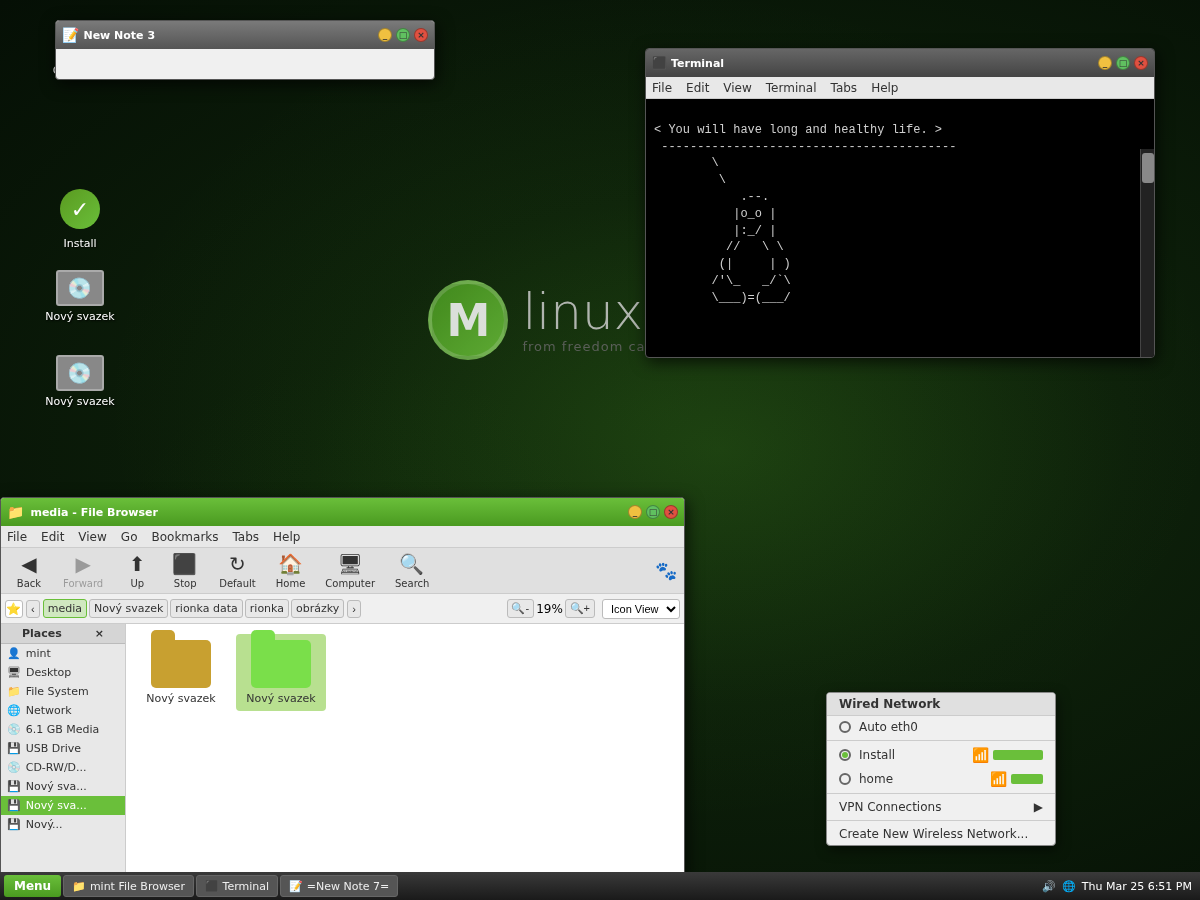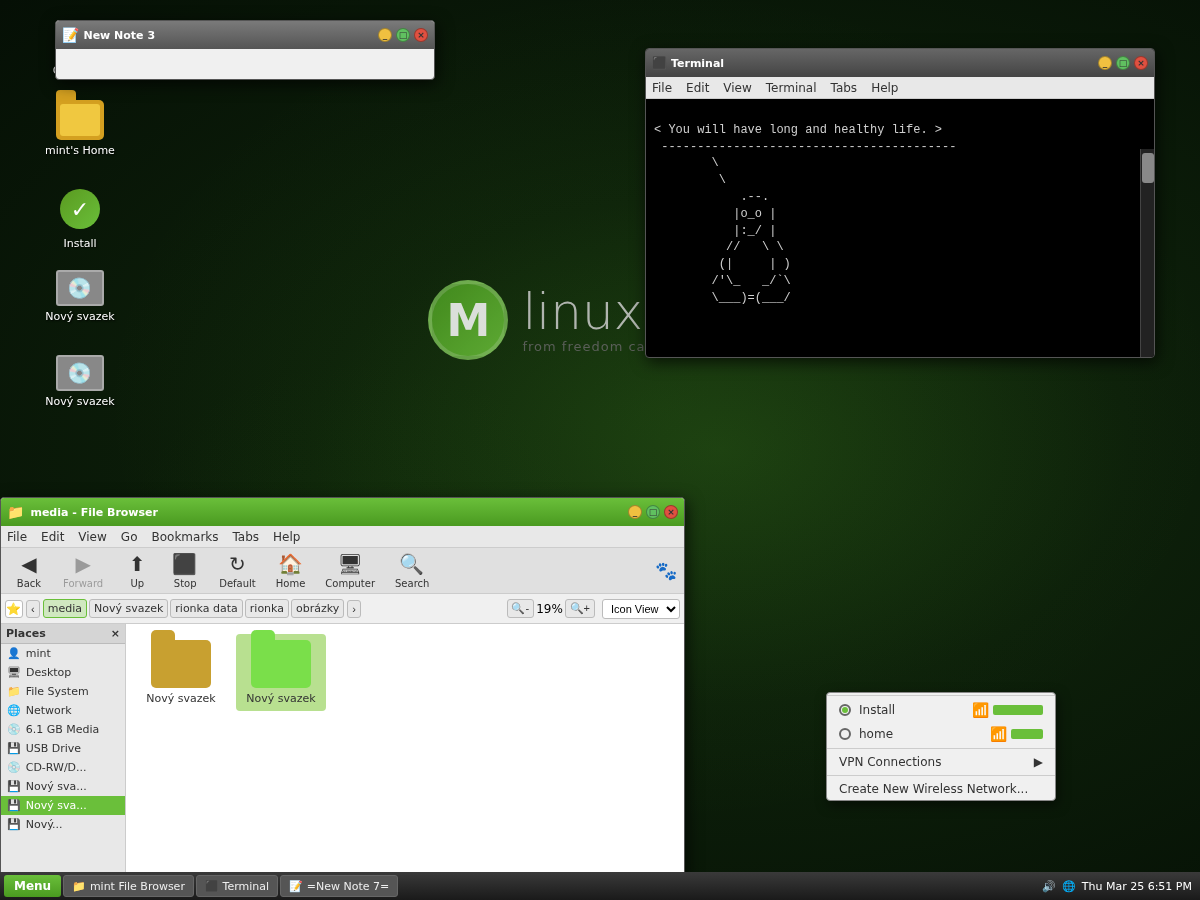--- a/index.html
+++ b/index.html
@@ -257,21 +257,21 @@
       width: 125px;
       border-right: 1px solid #ccc;
       background: #e8e8e8;
       overflow: hidden;
       position: relative;
     }
     .fb-sidebar-header {
       display: flex;
       align-items: center;
       justify-content: space-between;
-      padding: 3px 5px;
+      padding: 3px 21px;
       background: #d5d5d5;
       border-bottom: 1px solid #bbb;
     }
     .fb-sidebar-header span { font-size: 11px; font-weight: bold; color: #333; }
     .sidebar-close { cursor: pointer; color: #666; font-size: 14px; }
     .sidebar-item {
       display: flex;
       align-items: center;
       gap: 5px;
       padding: 3px 6px;
@@ -467,27 +467,20 @@
 </head>
 <body>
 
 <div class="desktop">
 
   <div class="desktop-icon" style="top:20px;left:35px;">
     <div style="width:48px;height:40px;margin:0 auto 4px;background:#6699cc;border-radius:4px;border:2px solid #fff;display:flex;align-items:center;justify-content:center;font-size:24px;">🖥</div>
     <div class="icon-label">Computer</div>
   </div>
 
-  <div class="desktop-icon" style="top:100px;left:35px;">
-    <div style="width:48px;height:40px;margin:0 auto 4px;background:#d4a020;border-radius:0 5px 5px 5px;position:relative;">
-      <div style="position:absolute;top:-10px;left:0;width:20px;height:12px;background:#d4a020;border-radius:4px 4px 0 0;"></div>
-      <div style="position:absolute;inset:4px;background:#f0c840;border-radius:3px;"></div>
-    </div>
-    <div class="icon-label">mint's Home</div>
-  </div>
 
   <div class="desktop-icon" style="top:185px;left:35px;">
     <div style="width:48px;height:48px;margin:0 auto 4px;display:flex;align-items:center;justify-content:center;">
       <div style="width:40px;height:40px;border-radius:50%;background:linear-gradient(135deg,#5a9a20,#6abf3a);display:flex;align-items:center;justify-content:center;font-size:22px;color:#fff;font-weight:bold;">✓</div>
     </div>
     <div class="icon-label">Install</div>
   </div>
 
   <div class="desktop-icon" style="top:270px;left:35px;">
     <div style="width:48px;height:36px;margin:0 auto 4px;background:#888;border-radius:3px;border:2px solid #aaa;display:flex;align-items:center;justify-content:center;font-size:20px;">💿</div>
@@ -697,20 +690,25 @@
           <div class="file-label">Nový svazek</div>
         </div>
       </div>
     </div>
     <div class="fb-statusbar">
       
     </div>
   </div>
 
   <div class="network-menu">
+    <div class="net-section-header">Wired Network</div>
+    <div class="net-item">
+      <div class="net-radio"></div>
+      <span>Auto eth0</span>
+    </div>
     <div class="net-divider"></div>
     <div class="net-item">
       <div class="net-radio checked"></div>
       <span>Install</span>
       <div class="net-signal">
         <span class="signal-icon">📶</span>
         <div class="signal-bar" style="width:50px;background:#6abf3a;"></div>
       </div>
     </div>
     <div class="net-item">

